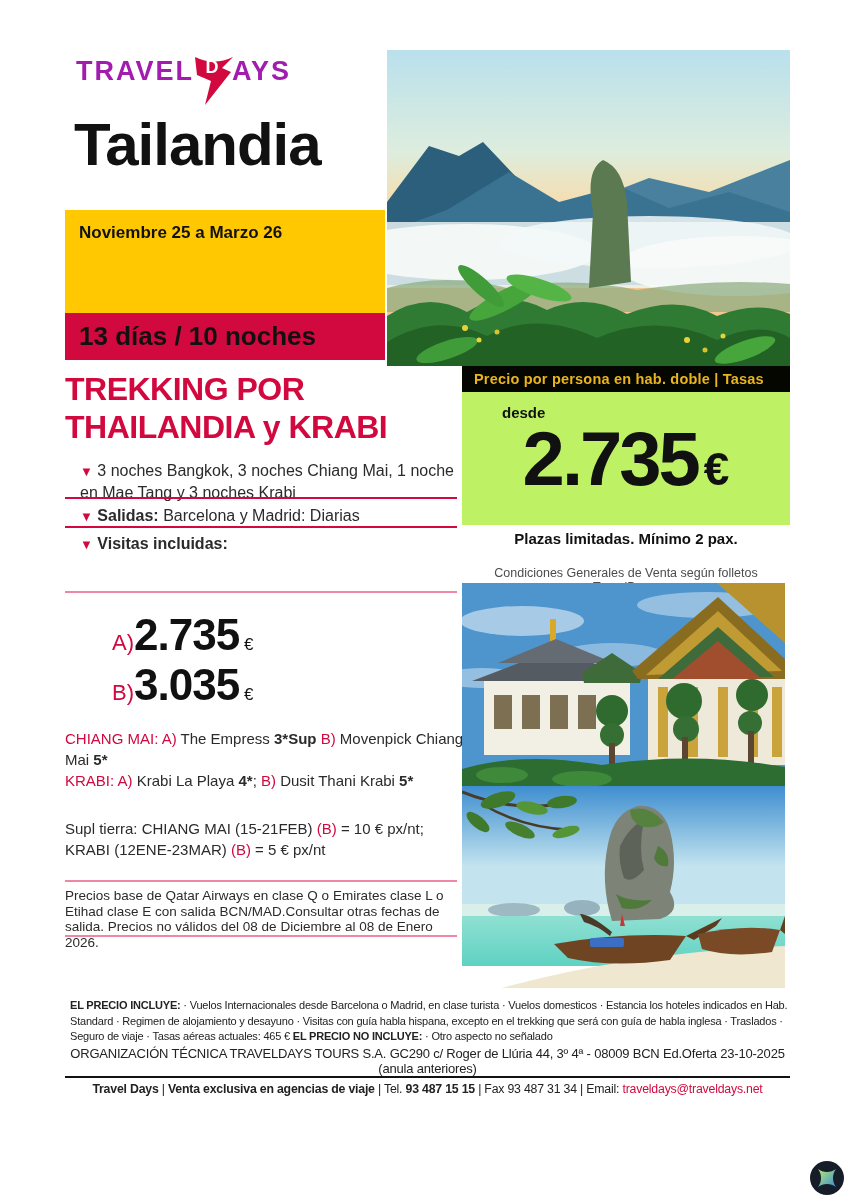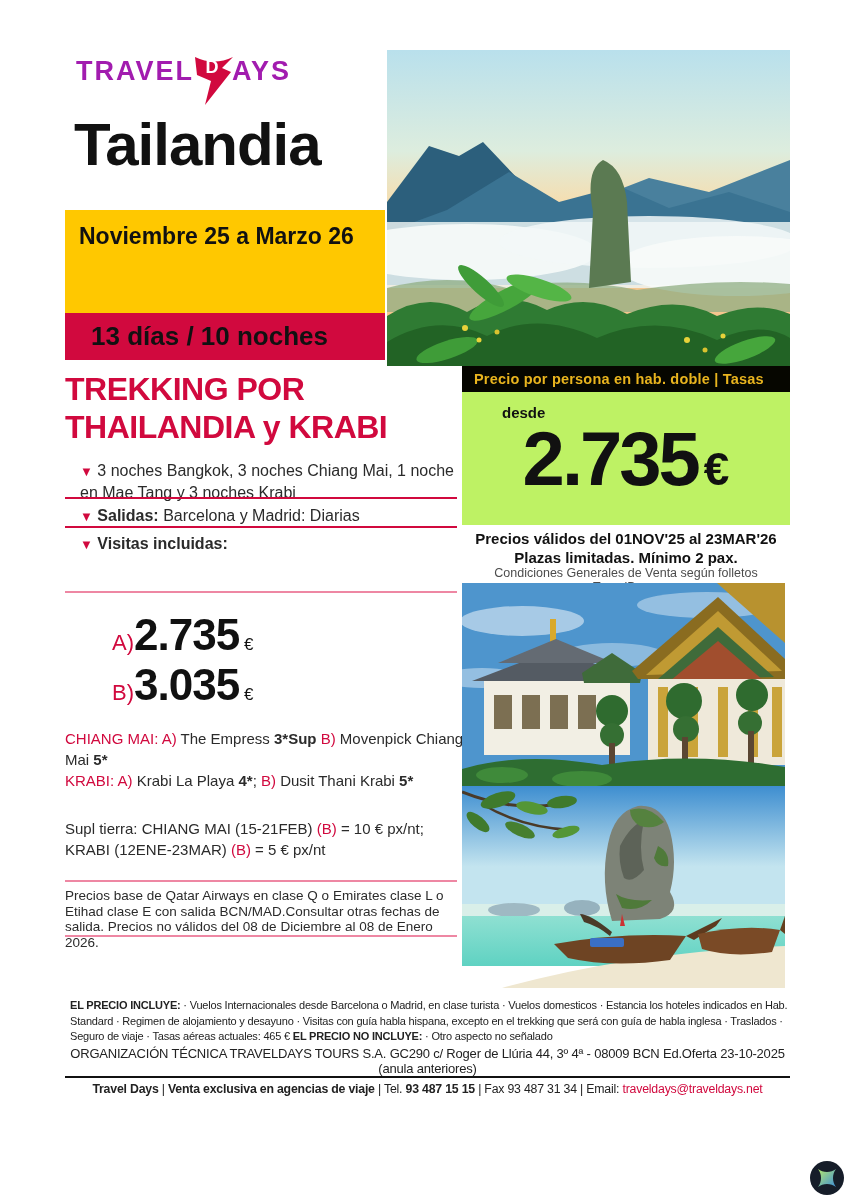--- a/index.html
+++ b/index.html
@@ -8,22 +8,22 @@
   .abs{position:absolute;}
 
   
   .logo{left:76px;top:56px;display:flex;align-items:flex-start;color:#a21caf;font-weight:bold;font-size:27px;letter-spacing:2px;}
   .logo svg{margin:0 -3px 0 -1px;}
 
   
   .main-title{left:74px;top:110px;font-size:60px;font-weight:bold;color:#111;letter-spacing:-1px;}
 
   
-  .yellow-box{left:65px;top:210px;width:320px;height:103px;background:#ffc800;box-sizing:border-box;padding:13px 0 0 14px;font-size:23px;font-weight:bold;color:#111;}
-  .red-box{left:65px;top:313px;width:320px;height:47px;background:#d1093e;box-sizing:border-box;padding-left:26px;font-size:26px;font-weight:bold;color:#111;line-height:47px;}
+  .yellow-box{left:65px;top:210px;width:320px;height:103px;background:#ffc800;box-sizing:border-box;padding:13px 0 0 14px;font-size:17px;font-weight:bold;color:#111;}
+  .red-box{left:65px;top:313px;width:320px;height:47px;background:#d1093e;box-sizing:border-box;padding-left:14px;font-size:26px;font-weight:bold;color:#111;line-height:47px;}
 
   
   .trek-title{left:65px;top:370px;font-size:32px;line-height:38px;font-weight:bold;color:#d1093e;letter-spacing:-0.5px;}
   .para{left:80px;width:394px;font-size:16px;line-height:21px;color:#2b2b2b;}
   .tri{color:#d1093e;font-size:13px;}
   .b{font-weight:bold;}
   .red{color:#d1093e;}
   .rule{left:65px;width:392px;height:2px;background:#d1093e;}
   .rule.pink{background:#ee87a3;height:2px;}
 
@@ -163,21 +163,20 @@
 
   <div class="abs black-bar">Precio por persona en hab. doble | Tasas incluídas</div>
   <div class="abs price-box">
     <div class="desde">desde</div>
     <div class="big-price">
       <span class="num">2.735</span>
       <span class="cur">€</span>
     </div>
   </div>
   <div class="abs valid">
-    <div>Precios válidos del 01NOV'25 al 23MAR'26</div>
     <div>Plazas limitadas. Mínimo 2 pax.</div>
   </div>
   <div class="abs conds">Condiciones Generales de Venta según folletos TravelDays.</div>
 
   <svg class="abs photo" style="left:462px;top:583px;" width="323" height="203" viewBox="0 0 323 203" preserveAspectRatio="none">
     <rect width="323" height="203" fill="#4e95cd"></rect>
     <ellipse cx="60" cy="38" rx="62" ry="15" fill="#ffffff" opacity="0.5"></ellipse>
     <ellipse cx="245" cy="22" rx="70" ry="13" fill="#ffffff" opacity="0.4"></ellipse>
     <ellipse cx="150" cy="72" rx="52" ry="12" fill="#ffffff" opacity="0.35"></ellipse>
     <ellipse cx="20" cy="95" rx="40" ry="10" fill="#ffffff" opacity="0.4"></ellipse>

